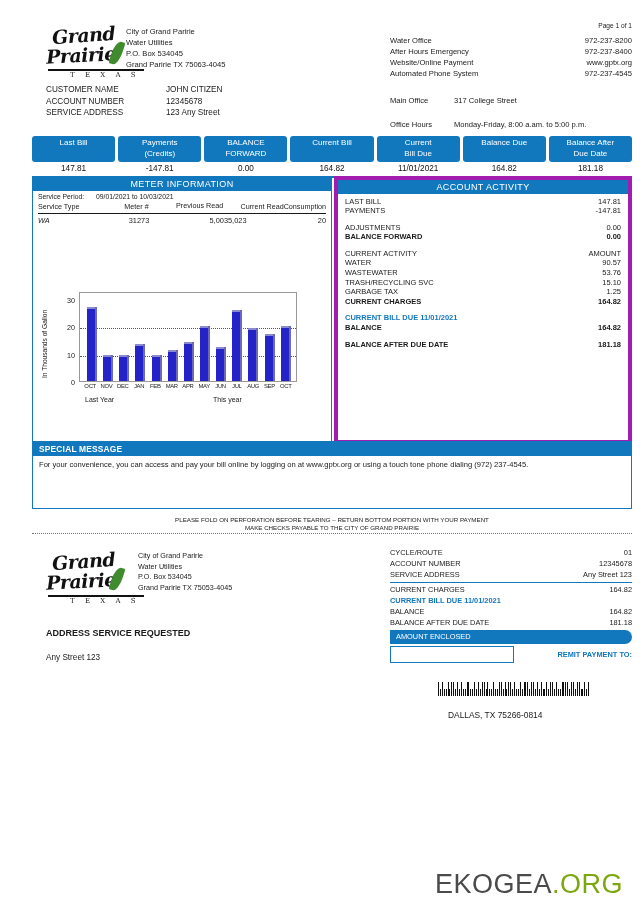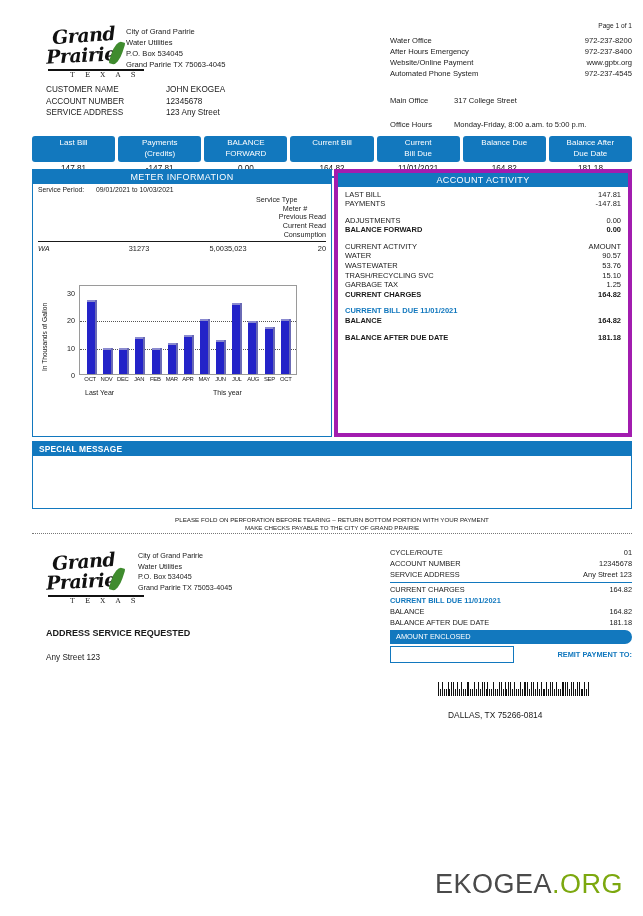--- a/index.html
+++ b/index.html
@@ -34,28 +34,28 @@
   
   .band{position:absolute;left:32px;top:136px;width:600px;}
   .band-cells{display:flex;gap:3px;}
   .bc{flex:1;background:#1278be;color:#fff;text-align:center;font-size:8px;line-height:10.5px;
       padding:2px 0 3px;border-radius:3px;min-height:21px;}
   .band-vals{display:flex;gap:3px;margin-top:1px;}
   .bv{flex:1;text-align:center;font-size:8.2px;color:#111;padding-top:1px;padding-bottom:2px;}
   .band-rule{width:600px;height:1.6px;background:#1278be;margin-top:1px;}
 
   
-  .mid{position:absolute;left:32px;top:169px;width:600px;height:196px;}
+  .mid{position:absolute;left:32px;top:176px;width:600px;height:196px;}
   .panel-l{position:absolute;left:0;top:0;width:300px;height:268px;border:1px solid #1278be;box-sizing:border-box;}
   .panel-r{position:absolute;left:302px;top:0;width:298px;height:268px;border:4px solid #a21caf;box-sizing:border-box;}
   .bar-title{background:#1278be;color:#fff;text-align:center;font-size:9px;letter-spacing:.4px;padding:1.5px 0 2px;}
 
   .svc-period{font-size:6.8px;padding:2px 5px 0 5px;display:flex;}
   .svc-period .k{width:58px;flex:none;}
-  .meter-head{display:flex;font-size:7.2px;padding:2px 5px 1px 5px;align-items:flex-end;flex-direction:column;}
+  .meter-head{display:flex;font-size:7.2px;padding:2px 5px 1px 5px;align-items:flex-end;}
   .mh1{width:70px;}.mh2{width:62px;text-align:center;}
   .mh3{width:58px;text-align:right;line-height:8.5px;}
   .mh4{width:62px;text-align:right;}.mh5{flex:1;text-align:right;}
   .meter-rule{height:1px;background:#1a1a1a;margin:1px 5px 0 5px;}
   .meter-row{display:flex;font-size:7.4px;padding:2px 5px 0 5px;}
   .mr1{width:70px;font-style:italic;}.mr2{width:62px;text-align:center;}
   .mr3{width:58px;text-align:right;}.mr4{width:62px;text-align:left;}
   .mr5{flex:1;text-align:right;}
 
   
@@ -168,21 +168,21 @@
       </div>
       <div class="row">
         <span class="k">Office Hours</span>
         <span>Monday-Friday, 8:00 a.am. to 5:00 p.m.</span>
       </div>
     </div>
 
     <div class="cust">
       <div class="row">
         <span class="k">CUSTOMER NAME</span>
-        <span>JOHN EKOGEA</span>
+        <span>JOHN CITIZEN</span>
       </div>
       <div class="row">
         <span class="k">ACCOUNT NUMBER</span>
         <span>12345678</span>
       </div>
       <div class="row">
         <span class="k">SERVICE ADDRESS</span>
         <span>123 Any Street</span>
       </div>
     </div>
@@ -359,20 +359,21 @@
           <div class="row b">
             <span>BALANCE AFTER DUE DATE</span>
             <span>181.18</span>
           </div>
         </div>
     </div>
   </div>
 
   <div class="sm">
     <div class="sm-title">SPECIAL MESSAGE</div>
+    <div class="sm-body">For your convenience, you can access and pay your bill online by logging on at www.gptx.org or using a touch tone phone dialing (972) 237-4545.</div>
   </div>
 
   <div class="fold">
     <div>PLEASE FOLD ON PERFORATION BEFORE TEARING – RETURN BOTTOM PORTION WITH YOUR PAYMENT</div>
     <div>MAKE CHECKS PAYABLE TO THE CITY OF GRAND PRAIRIE</div>
   </div>
   <div class="perf"></div>
 
   <div class="stub">
     <div class="stub-logo">

